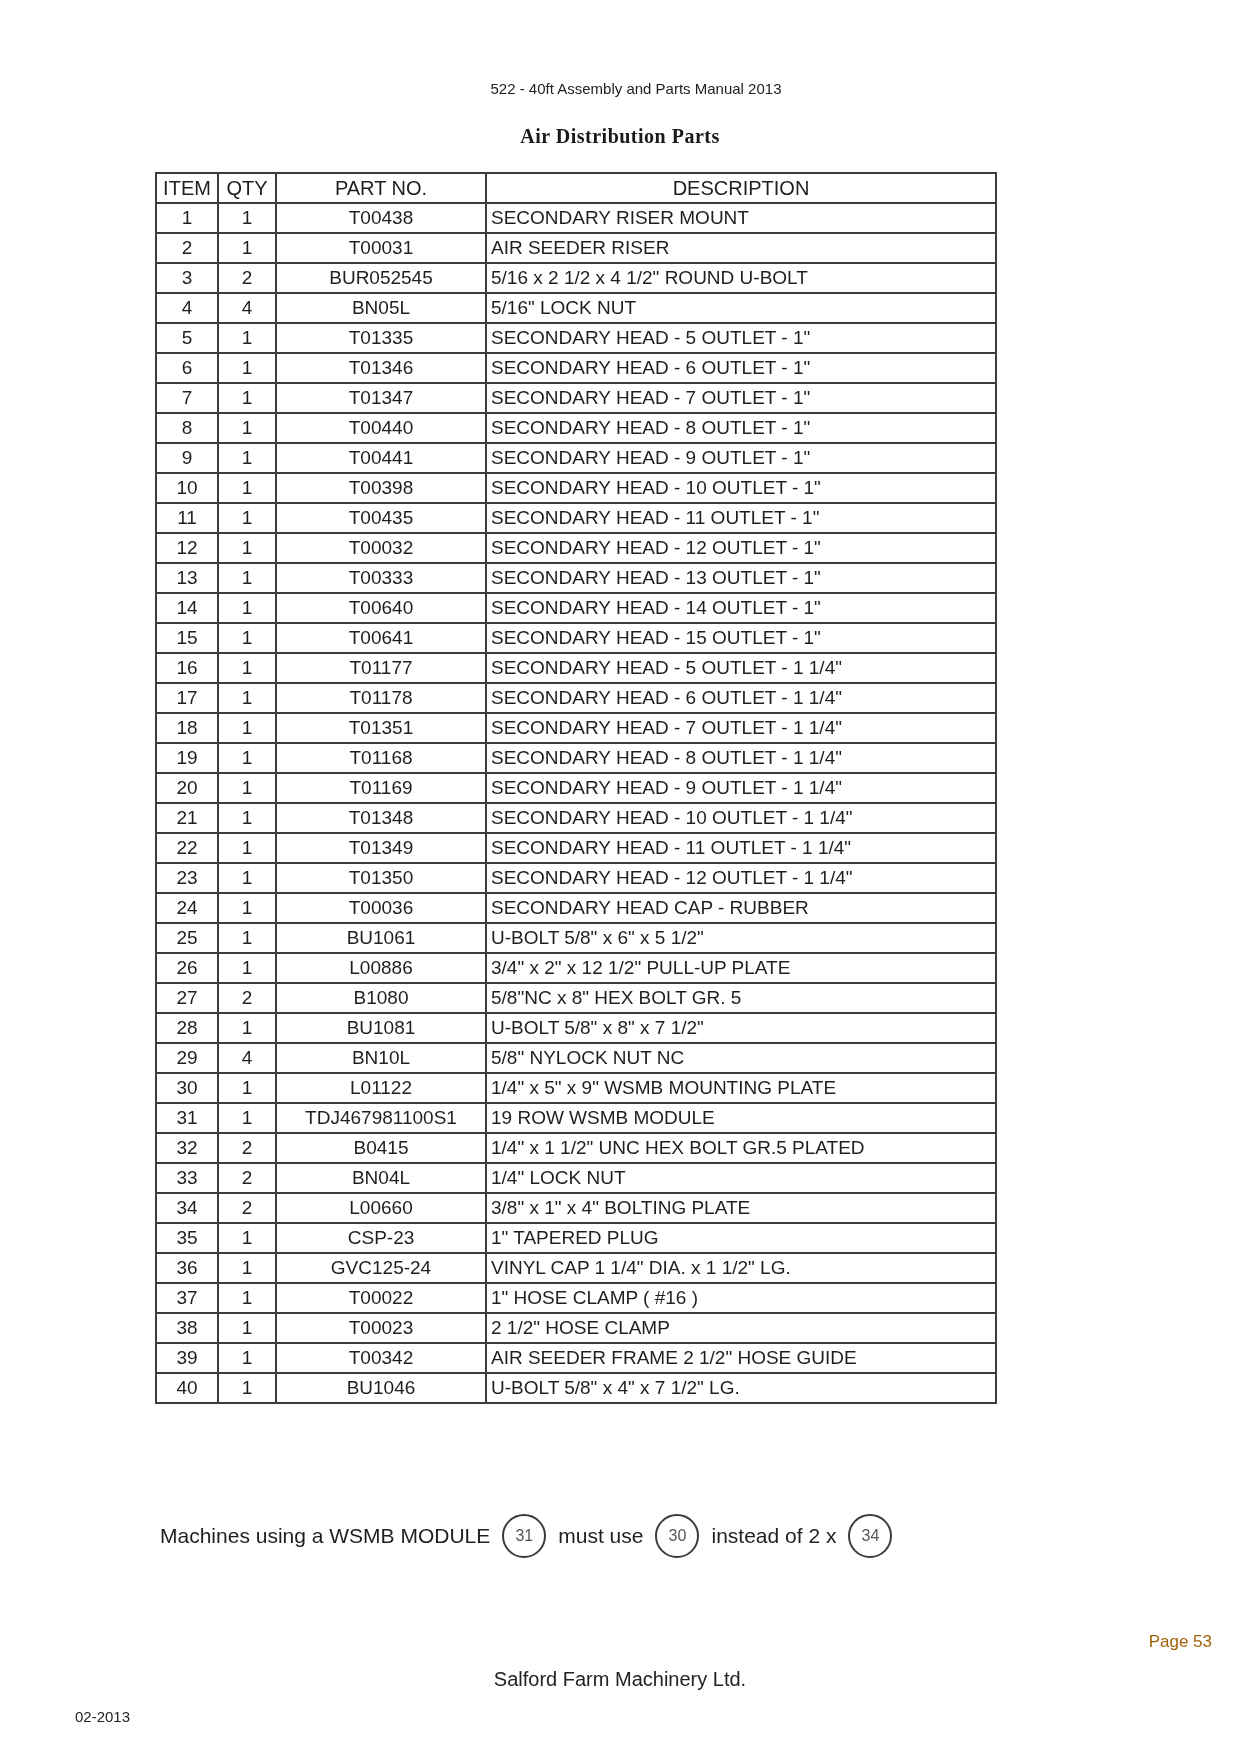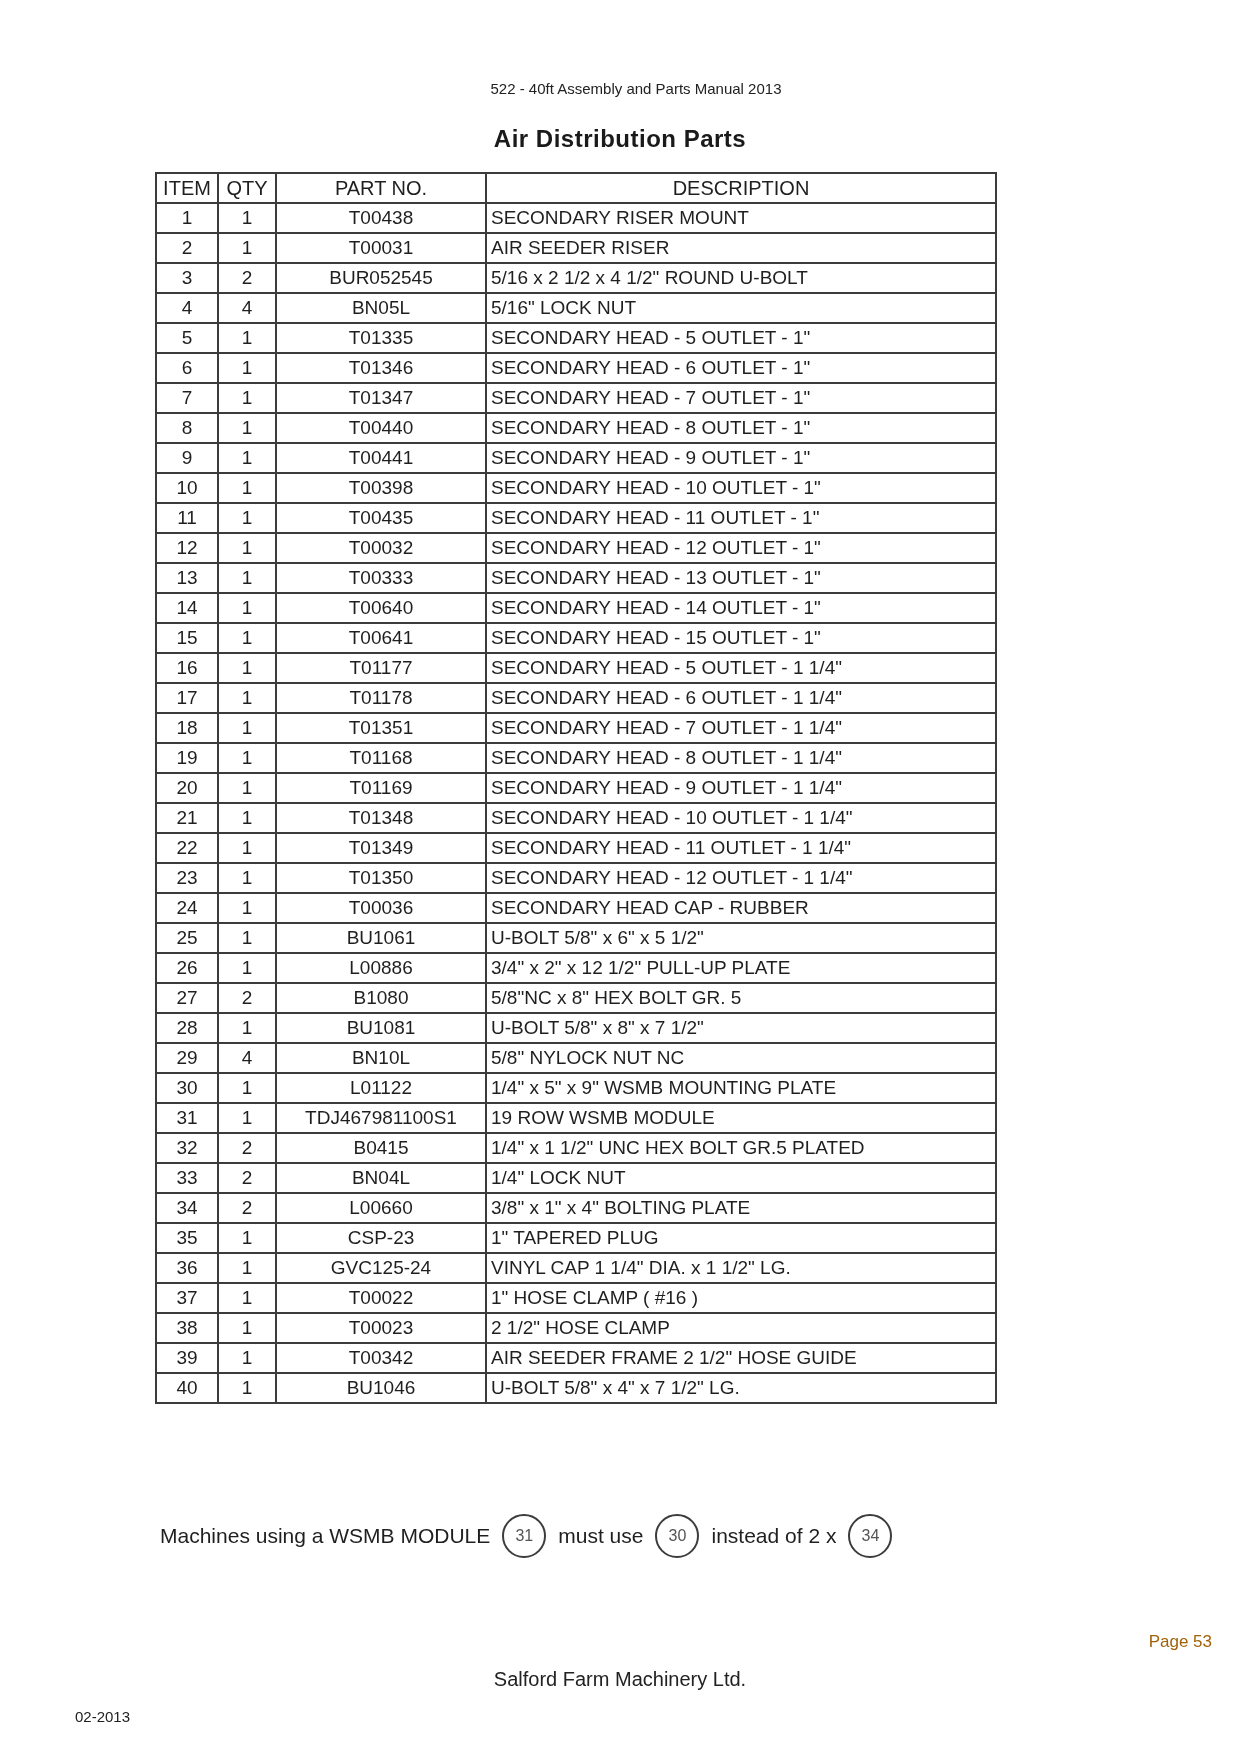--- a/index.html
+++ b/index.html
@@ -10,22 +10,23 @@
     font-family:"Liberation Sans", sans-serif;
     color:#1f1f1f;
     overflow:hidden;
   }
   .doc-header {
     position:absolute; top:80px; left:0; width:100%;
     text-align:center; font-size:15px; color:#222;margin-left:16px;
   }
   .page-title {
     position:absolute; top:125px; left:0; width:100%;
-    text-align:center; font-size:24px; font-weight:bold; color:#1a1a1a;
+    text-align:center; font-size:20px; font-weight:bold; color:#1a1a1a;
     letter-spacing:0.5px;
+    font-family:Liberation Serif, serif;
   }
   table.parts {
     position:absolute; left:155px; top:172px;
     width:840px;
     border-collapse:collapse; table-layout:fixed;
   }
   table.parts col.c-item { width:62px; }
   table.parts col.c-qty  { width:58px; }
   table.parts col.c-part { width:210px; }
   table.parts col.c-desc { width:510px; }

